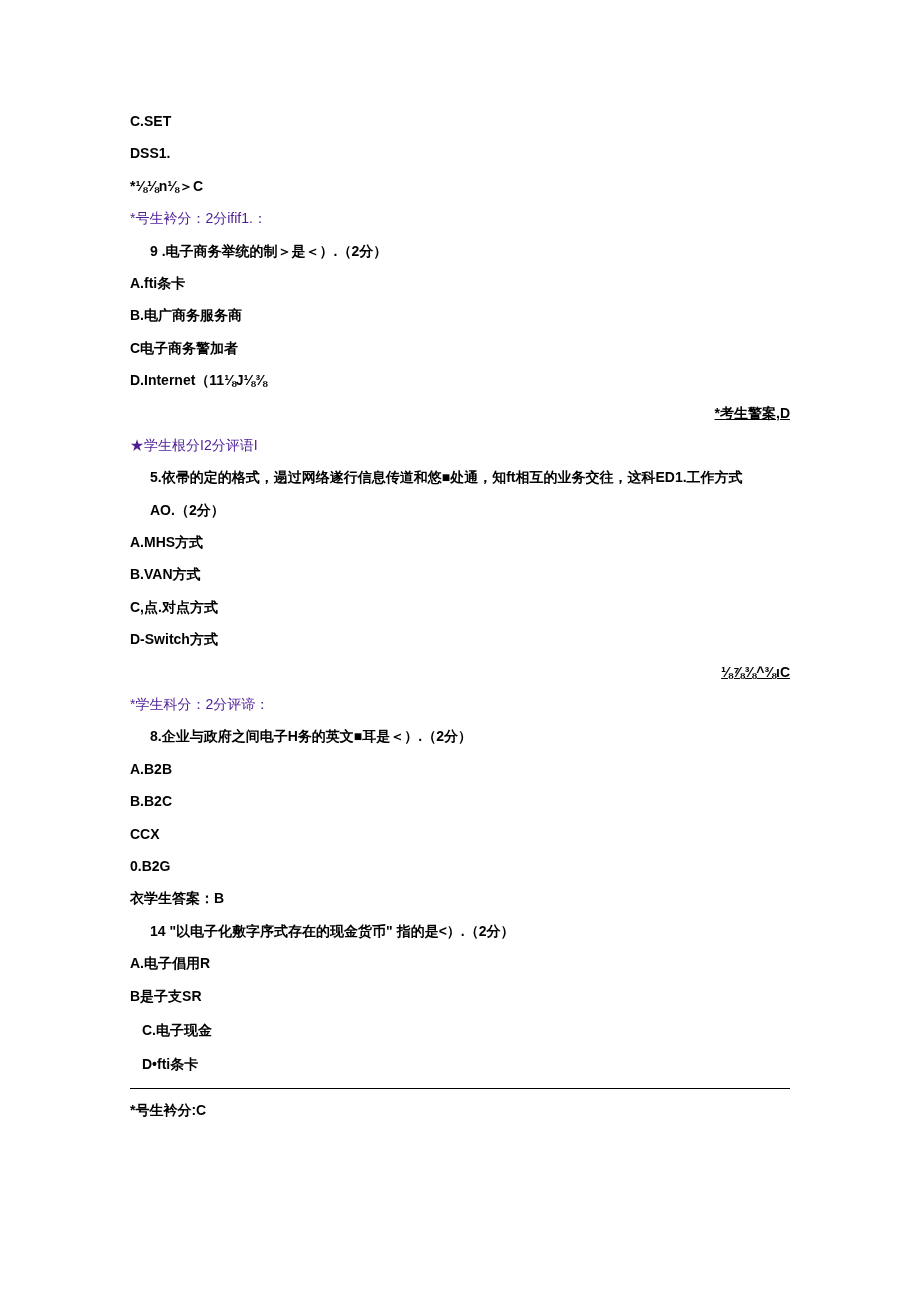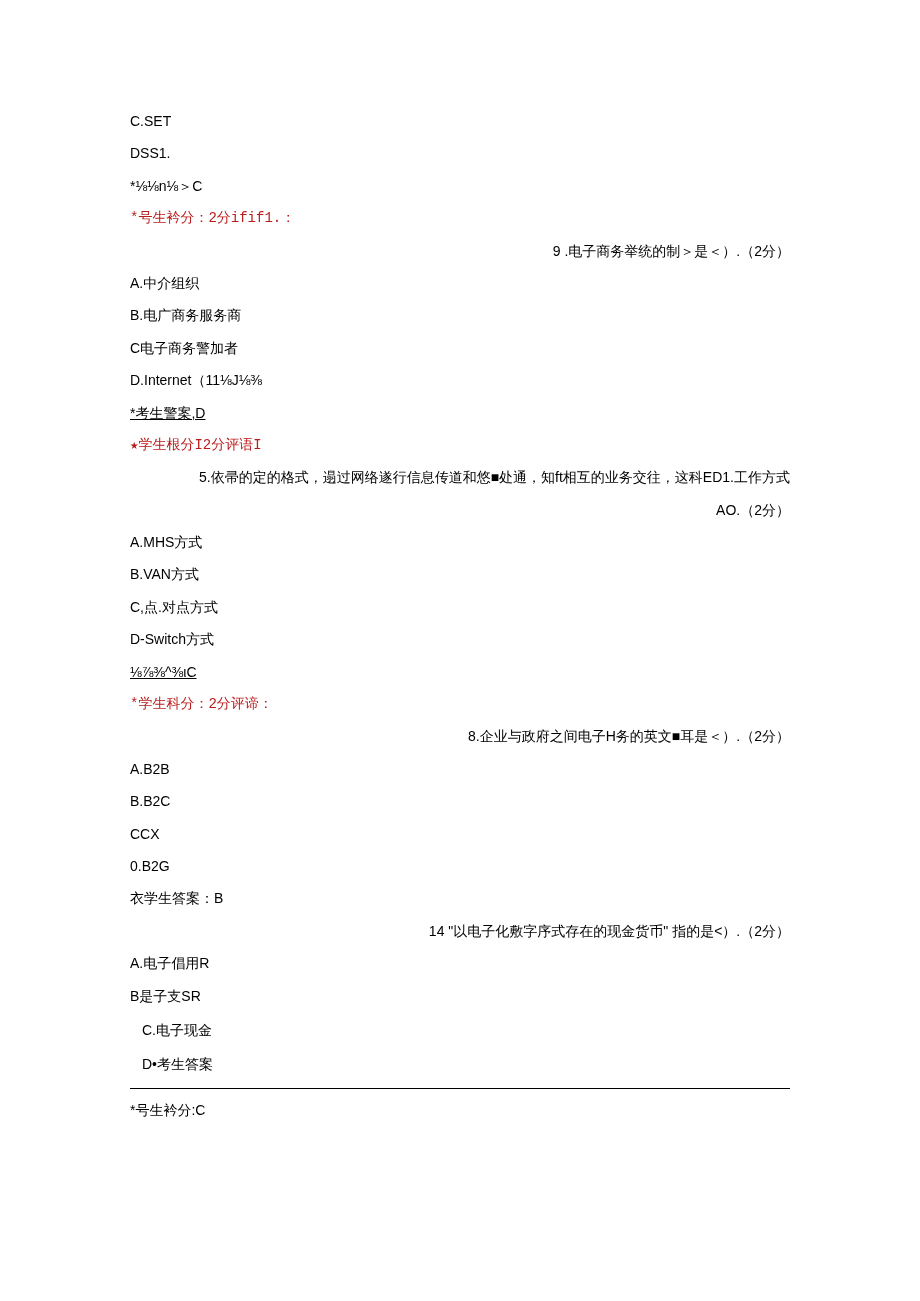--- a/index.html
+++ b/index.html
@@ -9,51 +9,50 @@
     background: #fff;
     margin: 0;
     padding: 100px 130px;
     width: 660px;
     line-height: 1.6;
   }
   .para {
     margin: 10px 0;
   }
   .bold {
-    font-weight: normal;
+    font-weight: bold;
   }
   .blue {
-    color: #b91c1c;
-    font-family: Liberation Mono, monospace;
+    color: #4c1d95;
   }
   .indent {
     padding-left: 20px;
-    text-align: right;
   }
   .underline {
     text-decoration: underline;
+    text-align: right;
   }
   hr.thin {
     border: none;
     border-top: 1px solid #000;
     margin: 4px 0 8px 0;
   }
   .tight {
     margin: 12px;
   }
 </style>
 </head>
 <body>
 
 <p class="para bold">C.SET</p>
 <p class="para bold">DSS1.</p>
 <p class="para bold">*⅛⅛n⅛＞C</p>
 <p class="para blue">*号生衿分：2分ifif1.：</p>
 <p class="para bold indent">9  .电子商务举统的制＞是＜）.（2分）</p>
-<p class="para bold">A.中介组织</p>
+<p class="para bold">A.fti条卡</p>
 <p class="para bold">B.电广商务服务商</p>
 <p class="para bold">C电子商务警加者</p>
 <p class="para bold">D.Internet（11⅛J⅛⅜</p>
 <p class="para bold underline">*考生警案,D</p>
 <p class="para blue">★学生根分I2分评语I</p>
 <p class="para bold indent">5.依帚的定的格式，遢过网络遂行信息传道和悠■处通，知ft相互的业务交往，这科ED1.工作方式</p>
 <p class="para bold indent">AO.（2分）</p>
 <p class="para bold">A.MHS方式</p>
 <p class="para bold">B.VAN方式</p>
 <p class="para bold">C,点.对点方式</p>
@@ -63,15 +62,15 @@
 <p class="para bold indent">8.企业与政府之间电子H务的英文■耳是＜）.（2分）</p>
 <p class="para bold">A.B2B</p>
 <p class="para bold">B.B2C</p>
 <p class="para bold">CCX</p>
 <p class="para bold">0.B2G</p>
 <p class="para bold">衣学生答案：B</p>
 <p class="para bold indent">14 "以电子化敷字序式存在的现金货币" 指的是&lt;）.（2分）</p>
 <p class="para bold">A.电子倡用R</p>
 <p class="para bold">B是子支SR</p>
 <p class="para bold tight">C.电子现金</p>
-<p class="para bold tight">D•考生答案</p>
+<p class="para bold tight">D•fti条卡</p>
 <hr class="thin">
 <p class="para bold">*号生衿分:C</p>
 
 </body></html>

